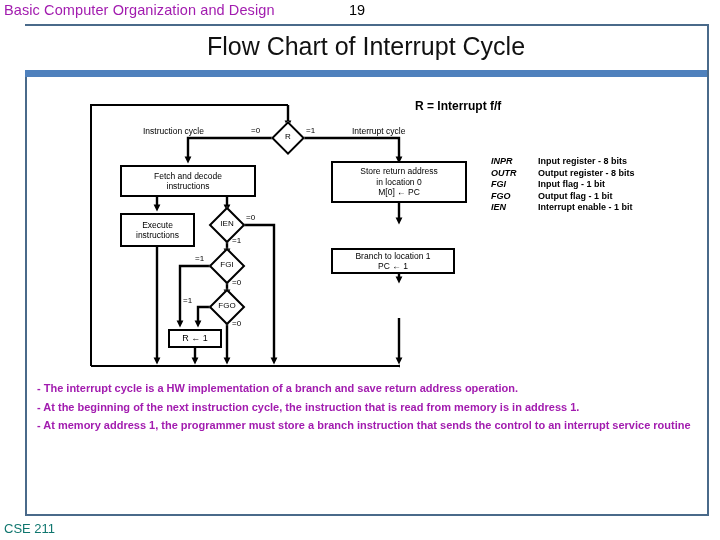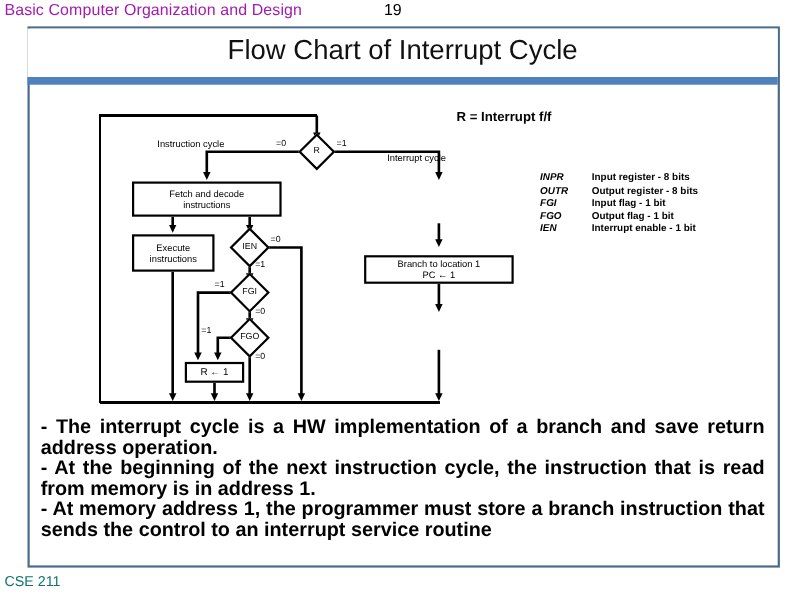--- a/index.html
+++ b/index.html
@@ -88,21 +88,21 @@
   .legrow{height:11.5px;white-space:nowrap;font-size:9px;}
   .legsym{
     display:inline-block;width:47px;
     font-style:italic;font-weight:bold;color:#000;
   }
   .legdesc{font-weight:bold;color:#000;}
 
   
   .bullets{
     position:absolute;left:37px;top:379px;width:658px;
-    font-size:18px;line-height:18.6px;font-weight:bold;color:#000000;
+    font-size:11px;line-height:18.6px;font-weight:bold;color:#a21caf;
     text-align:justify;
     font-family:"Liberation Sans", sans-serif;
   }
   .bullets p{margin:0;}
 
   
   .footer{
     position:absolute;left:4px;top:521px;
     font-size:13px;color:#0f766e;
   }
@@ -231,21 +231,21 @@
     <div class="dlabel" style="left:251px;top:126px;">=0</div>
     <div class="dlabel" style="left:306px;top:126px;">=1</div>
     <div class="dlabel" style="left:246px;top:213px;">=0</div>
     <div class="dlabel" style="left:232px;top:236px;">=1</div>
     <div class="dlabel" style="left:195px;top:254px;">=1</div>
     <div class="dlabel" style="left:232px;top:278px;">=0</div>
     <div class="dlabel" style="left:183px;top:296px;">=1</div>
     <div class="dlabel" style="left:232px;top:319px;">=0</div>
 
     <div class="flabel" style="left:143px;top:126px;">Instruction cycle</div>
-    <div class="flabel" style="left:352px;top:138px;">Interrupt cycle</div>
+    <div class="flabel" style="left:352px;top:126px;">Interrupt cycle</div>
 
     <div class="rff">R = Interrupt f/f</div>
 
     <div class="node" style="left:120px;top:165px;width:136px;height:32px;">
       <span>
         <span>Fetch and decode</span>
         <span>instructions</span>
       </span>
     </div>
 
@@ -253,22 +253,29 @@
       <span>
         <span>Execute</span>
         <span>instructions</span>
       </span>
     </div>
 
     <div class="node" style="left:168px;top:329px;width:54px;height:19px;font-size:9px;">
       <span>R ← 1</span>
     </div>
 
-
-    <div class="node" style="left:331px;top:232px;width:136px;height:26px;">
+    <div class="node" style="left:331px;top:161px;width:136px;height:42px;">
+      <span>
+        <span>Store return address</span>
+        <span>in location 0</span>
+        <span>M[0] ← PC</span>
+      </span>
+    </div>
+
+    <div class="node" style="left:331px;top:248px;width:124px;height:26px;">
       <span>
         <span>Branch to location 1</span>
         <span>PC ← 1</span>
       </span>
     </div>
 
   </div>
 
   <div class="legend">
     <div class="legrow">

